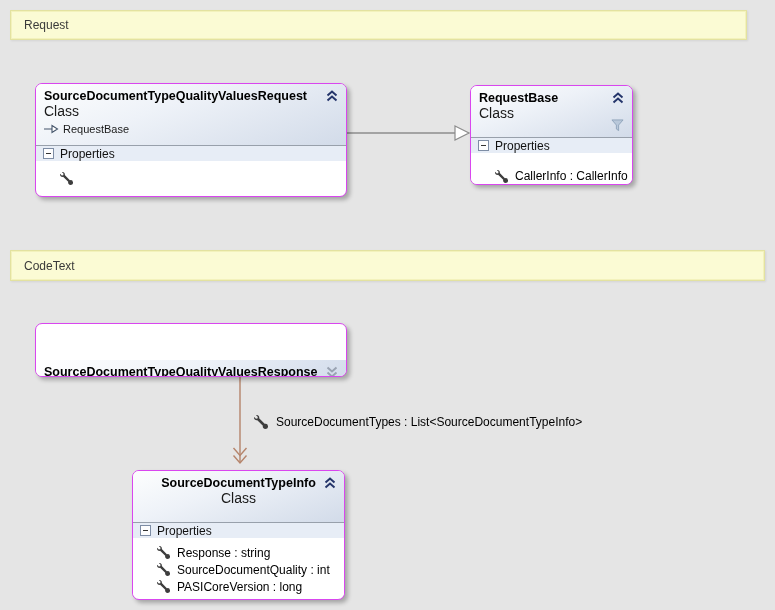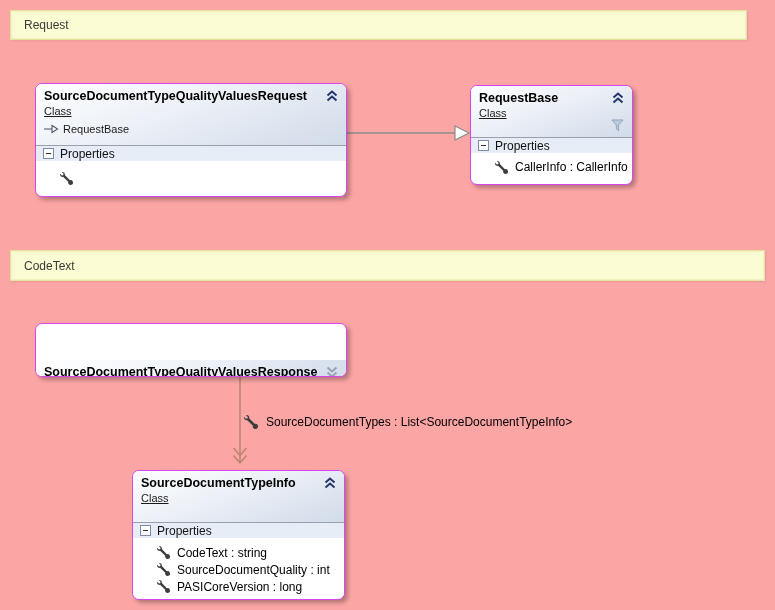--- a/index.html
+++ b/index.html
@@ -1,17 +1,17 @@
 <!DOCTYPE html>
 <html><head>
 <meta charset="utf-8">
 <style>
   html,body{margin:0;padding:0;background:#fff;}
   #surface{
-    position:relative;width:775px;height:610px;background:#fca5a5;overflow:hidden;
+    position:relative;width:775px;height:610px;background:#e5e5e5;overflow:hidden;
     font-family:"Liberation Sans","DejaVu Sans",sans-serif;color:#000;
   }
   
   .banner{
     position:absolute;box-sizing:border-box;
     background:#fbfbd4;border:1px solid #e3e2a0;
     box-shadow:inset 0 0 0 1px #f3f2bc, 1px 1px 2px rgba(0,0,0,0.08);
     display:flex;align-items:center;
     font-size:12px;color:#3a3a3a;padding-left:13px;
   }
@@ -25,53 +25,53 @@
     background:#ffffff;
     box-shadow:3px 3px 4px rgba(0,0,0,0.28);
     overflow:hidden;
   }
   .box-header{
     position:relative;box-sizing:border-box;
     background:linear-gradient(160deg,#fdfefe 0%,#eef2f8 40%,#d2dbe9 100%);
     padding:5px 8px 0 8px;
   }
   .box-title{font-size:12.5px;font-weight:bold;line-height:15px;white-space:nowrap;}
-  .box-stereotype{font-size:11px;line-height:13px;margin-top:1px;color:#1a1a1a;text-decoration:underline;}
+  .box-stereotype{font-size:14px;line-height:13px;margin-top:1px;color:#1a1a1a;}
   .base-row{display:flex;align-items:center;gap:4px;margin-top:5px;font-size:11px;color:#1a1a1a;}
   .chevron-btn{position:absolute;top:6px;right:7px;width:14px;height:12px;cursor:pointer;}
   .filter-row{position:absolute;right:8px;top:33px;}
   .box-divider{height:0;border-top:1px solid #98a0ab;}
   .props-band{
     box-sizing:border-box;height:15px;background:#e7edf6;
     display:flex;align-items:center;gap:6px;padding-left:7px;
     font-size:12px;color:#111;
   }
   .rows{background:#fff;}
   .prop-row{display:flex;align-items:center;gap:7px;padding-left:24px;font-size:12px;color:#000;white-space:nowrap;}
   #box-request{left:35px;top:83px;width:312px;height:114px;}
   #box-request .box-header{height:61px;}
   #box-request .rows{padding-top:8px;}
   #box-request .prop-row{height:18px;}
   #box-requestbase{left:470px;top:85px;width:163px;height:100px;}
   #box-requestbase .box-header{height:51px;}
-  #box-requestbase .rows{padding-top:5px;}
+  #box-requestbase .rows{padding-top:14px;}
   #box-requestbase .prop-row{height:18px;}
   #box-response{left:35px;top:323px;width:312px;height:54px;}
   #box-response .box-header{height:100%;background:linear-gradient(140deg,#ffffff 0%,#eef2f8 45%,#ccd7e8 100%);margin-top:36px;}
-  #box-typeinfo{left:132px;top:470px;width:213px;height:130px;}
+  #box-typeinfo{left:132px;top:470px;width:213px;height:130px;text-align:center;}
   #box-typeinfo .box-header{height:51px;}
   #box-typeinfo .rows{padding-top:6px;}
   #box-typeinfo .prop-row{height:17px;}
 
   
   #connectors{position:absolute;left:0;top:0;width:775px;height:610px;pointer-events:none;}
 
   
   #assoc-label{
-    position:absolute;left:244px;top:413px;height:18px;
+    position:absolute;left:254px;top:413px;height:18px;
     display:flex;align-items:center;gap:8px;font-size:12px;color:#000;white-space:nowrap;
   }
   .icon{display:inline-flex;align-items:center;justify-content:center;}
 </style>
 </head>
 <body>
 
 <div id="surface">
 
   <svg id="connectors" viewBox="0 0 775 610">
@@ -215,21 +215,21 @@
       </span>
       <span>Properties</span>
     </div>
     <div class="rows">
       <div class="prop-row">
         <span class="icon">
           <svg width="13" height="13" viewBox="0 0 16 16">
               <path fill="#3d3d3d" d="M.102 2.223A3.004 3.004 0 0 0 3.78 5.897l6.341 6.252A3.003 3.003 0 0 0 13 16a3 3 0 1 0-.851-5.878L5.897 3.781A3.004 3.004 0 0 0 2.223.1l2.141 2.142L4 4l-1.757.364L.102 2.223z"></path>
             </svg>
         </span>
-        <span>CodeText : string</span>
+        <span>Response : string</span>
       </div>
       <div class="prop-row">
         <span class="icon">
           <svg width="13" height="13" viewBox="0 0 16 16">
               <path fill="#3d3d3d" d="M.102 2.223A3.004 3.004 0 0 0 3.78 5.897l6.341 6.252A3.003 3.003 0 0 0 13 16a3 3 0 1 0-.851-5.878L5.897 3.781A3.004 3.004 0 0 0 2.223.1l2.141 2.142L4 4l-1.757.364L.102 2.223z"></path>
             </svg>
         </span>
         <span>SourceDocumentQuality : int</span>
       </div>
       <div class="prop-row">

